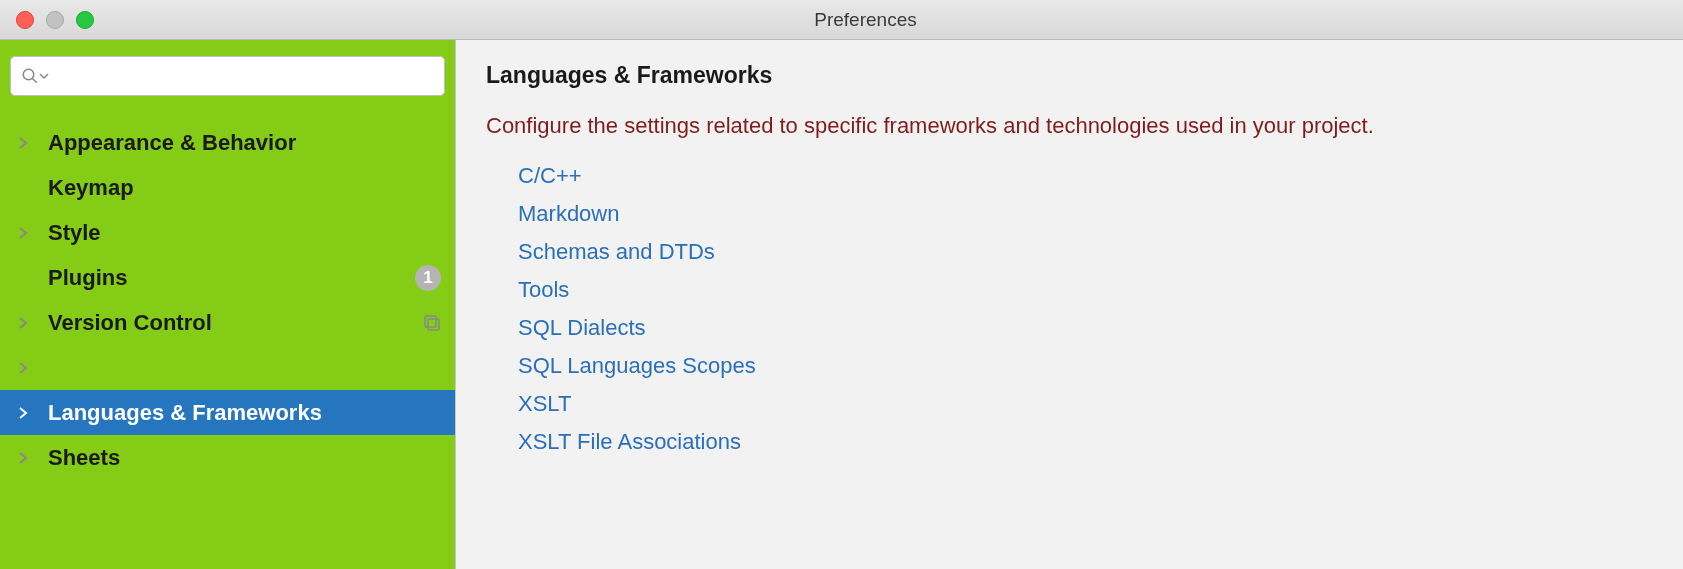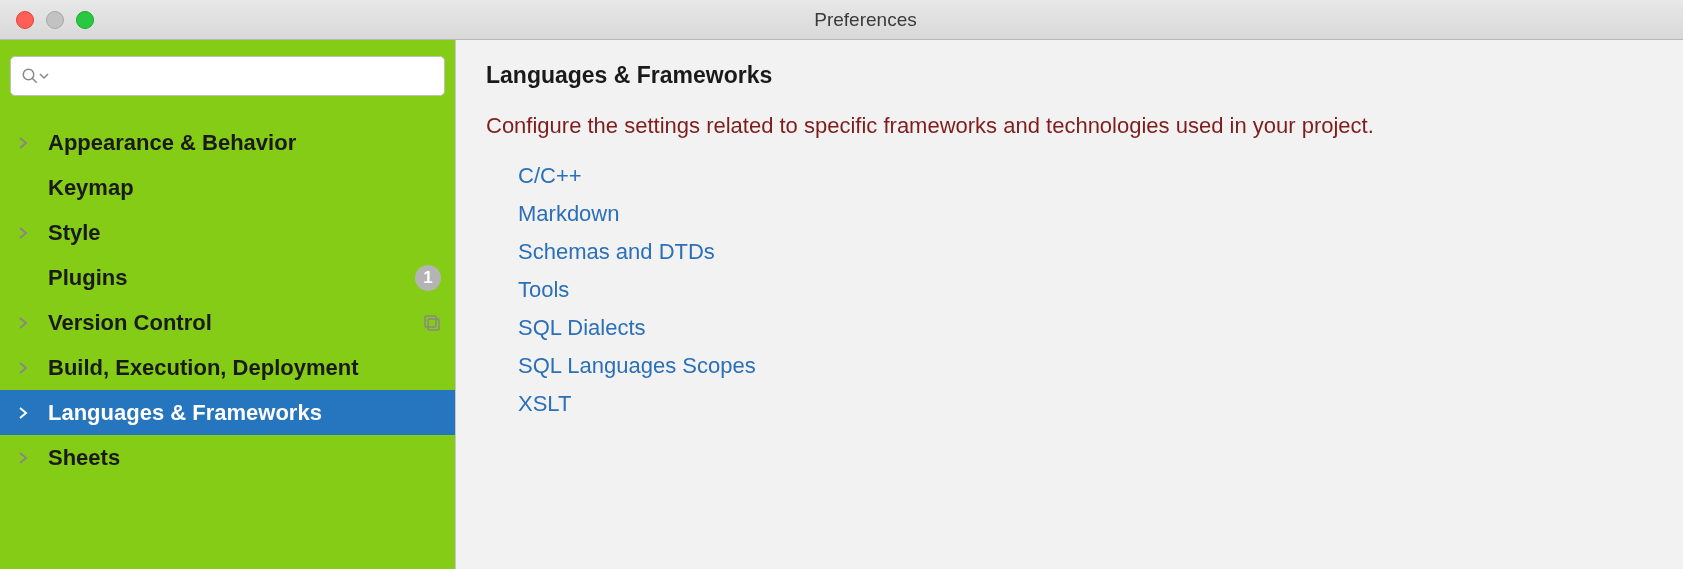--- a/index.html
+++ b/index.html
@@ -231,21 +231,20 @@
           </svg>
         </span>
       </div>
 
       <div class="tree-item">
         <span class="chev">
           <svg width="10" height="14" viewBox="0 0 10 14">
               <path d="M2 2 L8 7 L2 12" fill="none" stroke="currentColor" stroke-width="2"></path>
             </svg>
         </span>
-        <span class="label">Build, Execution, Deployment</span>
       </div>
 
       <div class="tree-item selected">
         <span class="chev">
           <svg width="10" height="14" viewBox="0 0 10 14">
               <path d="M2 2 L8 7 L2 12" fill="none" stroke="currentColor" stroke-width="2"></path>
             </svg>
         </span>
         <span class="label">Languages &amp; Frameworks</span>
       </div>
@@ -265,15 +264,16 @@
     <div class="main-title">Languages &amp; Frameworks</div>
     <div class="main-desc">Configure the settings related to specific frameworks and technologies used in your project.</div>
     <div class="link-list">
       <div class="link-item">C/C++</div>
       <div class="link-item">Markdown</div>
       <div class="link-item">Schemas and DTDs</div>
       <div class="link-item">Tools</div>
       <div class="link-item">SQL Dialects</div>
       <div class="link-item">SQL Languages Scopes</div>
       <div class="link-item">XSLT</div>
+      <div class="link-item">XSLT File Associations</div>
     </div>
   </div>
 </div>
 
 </body></html>

